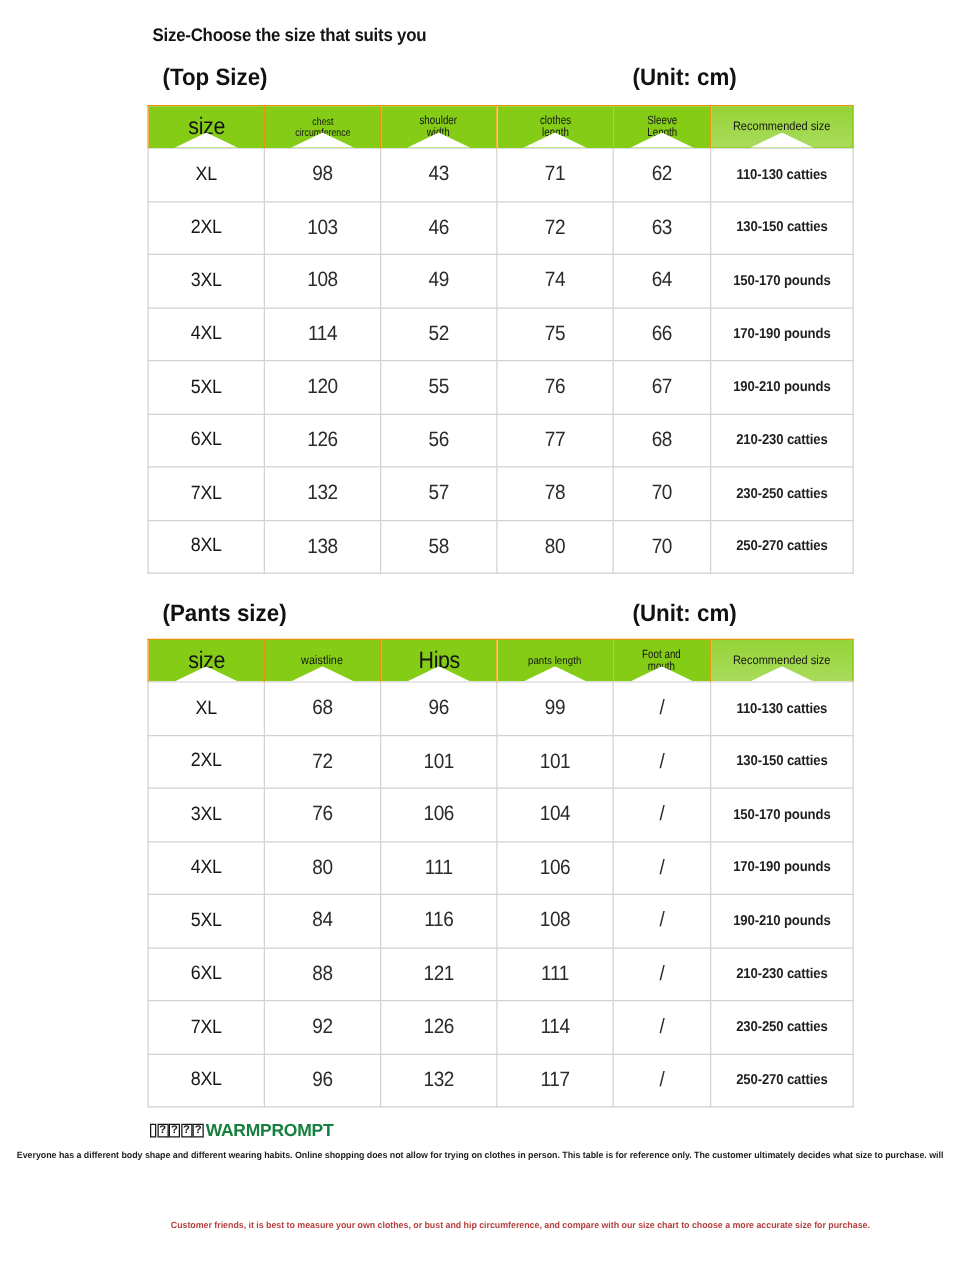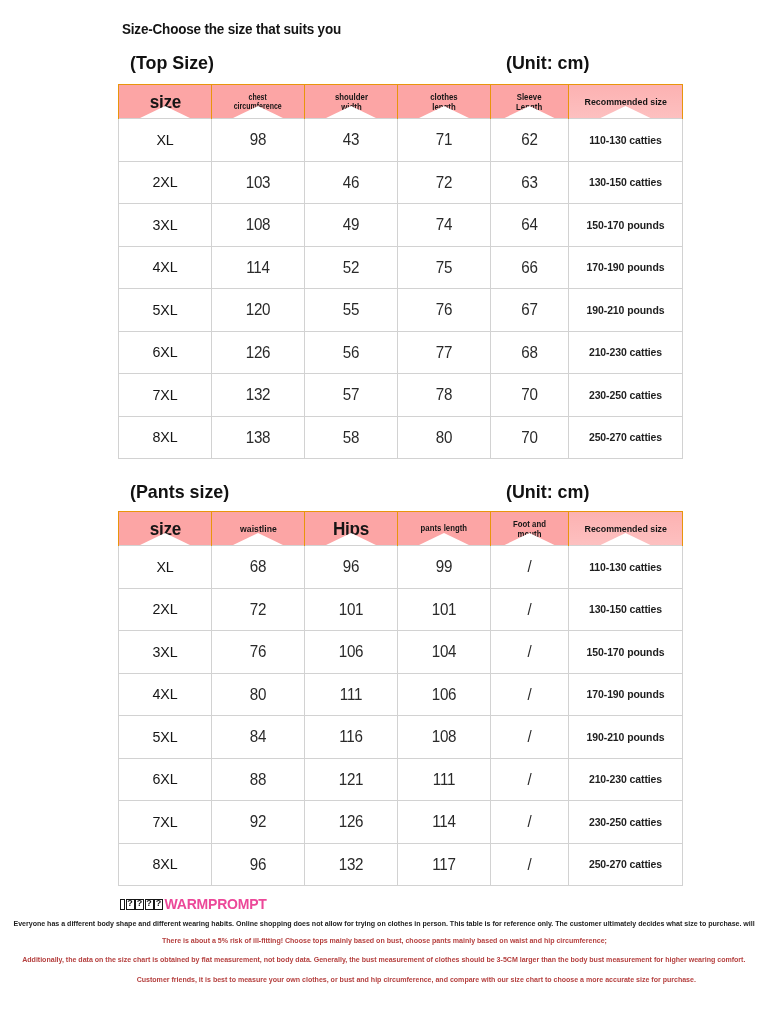--- a/index.html
+++ b/index.html
@@ -37,28 +37,28 @@
     table-layout:fixed;
   }
   table.sz td,table.sz th{
     border:1px solid #d2d2d2;
     padding:0;
     text-align:center;
     vertical-align:middle;
   }
   
   table.sz thead th{
-    background:#fca5a5;
+    background:#84cc16;
     border:1px solid #e8950c;
     border-bottom:none;
     height:33px;
     position:relative;
     overflow:hidden;
     color:#151515;
-    font-weight:700;
+    font-weight:400;
     line-height:1.02;
   }
   .hcell{
     position:relative;z-index:2;
     display:flex;align-items:center;justify-content:center;
     height:33px;
     padding:0 2px;
   }
   .hcell span{
     display:block;
@@ -109,21 +109,21 @@
   col.w1{width:93px;}
   col.w2{width:93px;}
   col.w3{width:93px;}
   col.w4{width:93px;}
   col.w5{width:78px;}
   col.w6{width:114px;}
 
   
   .brand{
     position:absolute;left:120px;top:896px;
-    font-size:14px;font-weight:700;color:#ec4899;
+    font-size:14px;font-weight:700;color:#15803d;
     white-space:nowrap;letter-spacing:-0.2px;
   }
   .tofu{
     display:inline-block;
     width:9px;height:11px;
     border:1.4px solid #151515;
     margin-right:0.5px;
     position:relative;
     vertical-align:-1px;
     box-sizing:border-box;
@@ -606,17 +606,15 @@
         </tr>
       </tbody>
     </table>
   </div>
 
   <div class="brand">
     <span class="tofu first"></span><span class="tofu"></span><span class="tofu"></span><span class="tofu"></span><span class="tofu"></span><span class="bname">WARMPROMPT</span>
   </div>
 
   <div class="fnote blk fn1"><span>Everyone has a different body shape and different wearing habits. Online shopping does not allow for trying on clothes in person. This table is for reference only. The customer ultimately decides what size to purchase. will</span></div>
-  <div class="fnote red fn2"><span>There is about a 5% risk of ill-fitting! Choose tops mainly based on bust, choose pants mainly based on waist and hip circumference;</span></div>
-  <div class="fnote red fn3"><span>Additionally, the data on the size chart is obtained by flat measurement, not body data. Generally, the bust measurement of clothes should be 3-5CM larger than the body bust measurement for higher wearing comfort.</span></div>
   <div class="fnote red fn4"><span>Customer friends, it is best to measure your own clothes, or bust and hip circumference, and compare with our size chart to choose a more accurate size for purchase.</span></div>
 
 </div>
 
 </body></html>

